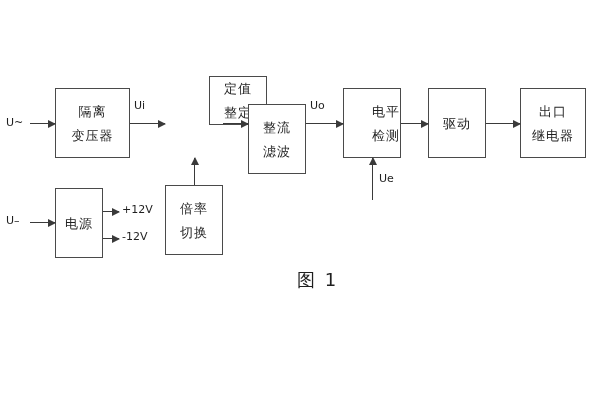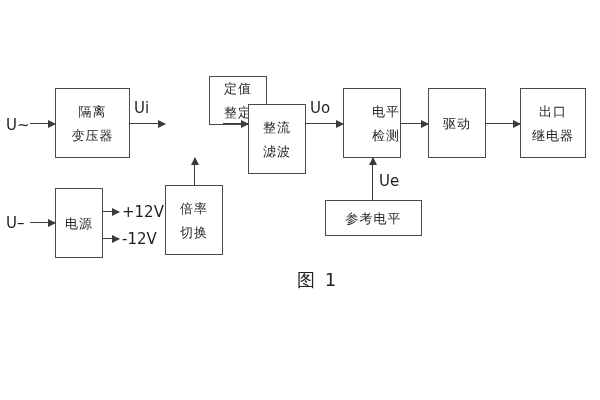--- a/index.html
+++ b/index.html
@@ -9,21 +9,21 @@
     font-family:"DejaVu Sans","Liberation Sans",sans-serif;
     color:#1f1f1f;
   }
   .stage { position:absolute; inset:0;padding-left:44px; }
   .box {
     position:absolute; border:1px solid #4a4a4a; background:#fff;
     display:flex; flex-direction:column; justify-content:center; align-items:center;
     font-size:13px; letter-spacing:1px; line-height:1;
   }
   .box .box-line + .box-line { margin-top:11px; }
-  .lbl { position:absolute; font-size:15px; white-space:nowrap; }
+  .lbl { position:absolute; font-size:11px; white-space:nowrap; }
   .h-arrow { position:absolute; height:1px; background:#3a3a3a; }
   .h-arrow::after {
     content:""; position:absolute; right:-1px; top:-3.5px; width:0; height:0;
     border-left:8px solid #3a3a3a; border-top:4px solid transparent; border-bottom:4px solid transparent;
   }
   .v-arrow { position:absolute; width:1px; background:#3a3a3a; }
   .v-arrow::after {
     content:""; position:absolute; top:-1px; left:-3.5px; width:0; height:0;
     border-bottom:8px solid #3a3a3a; border-left:4px solid transparent; border-right:4px solid transparent;
   }
@@ -67,24 +67,20 @@
   <div class="box" style="left:55px; top:188px; width:48px; height:70px;">
     <span class="box-line">电源</span>
 
   </div>
 
   <div class="box" style="left:165px; top:185px; width:58px; height:70px;">
     <span class="box-line">倍率</span>
     <span class="box-line">切换</span>
   </div>
 
-  <div class="box" style="left:325px; top:200px; width:97px; height:36px;">
-    <span class="box-line">参考电平</span>
-
-  </div>
 
   <div class="h-arrow" style="left:30px;  top:123px; width:25px;"></div>
   <div class="h-arrow" style="left:130px; top:123px; width:35px;"></div>
   <div class="h-arrow" style="left:223px; top:123px; width:25px;"></div>
   <div class="h-arrow" style="left:306px; top:123px; width:37px;"></div>
   <div class="h-arrow" style="left:401px; top:123px; width:27px;"></div>
   <div class="h-arrow" style="left:486px; top:123px; width:34px;"></div>
 
   <div class="h-arrow" style="left:30px;  top:222px; width:25px;"></div>
   <div class="h-arrow" style="left:103px; top:211px; width:16px;"></div>

